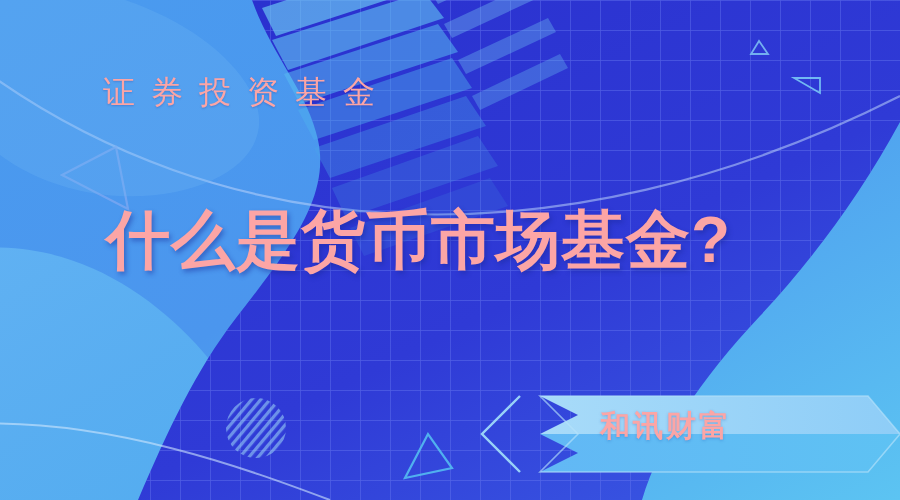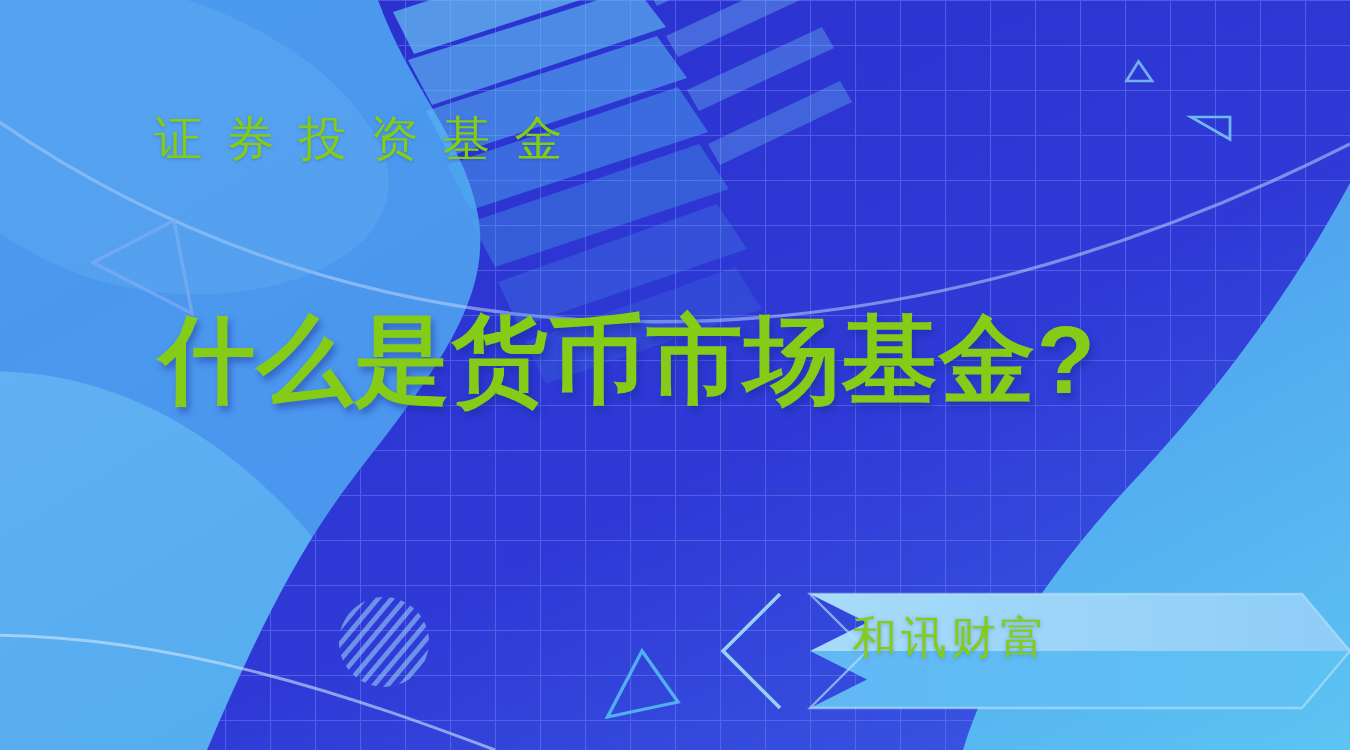--- a/index.html
+++ b/index.html
@@ -23,21 +23,21 @@
     position: absolute;
     left: 0;
     top: 0;
     width: 900px;
     height: 500px;
     display: block;
   }
   .overlay-text {
     position: absolute;
     z-index: 5;
-    color: #84cc16;
+    color: #fca5a5;
     white-space: nowrap;
   }
   #subtitle {
     left: 103px;
     top: 76px;
     font-size: 32px;
     letter-spacing: 16px;
     font-weight: 400;
     line-height: 1;
     text-shadow: 0 1px 2px rgba(20,30,140,0.25);
@@ -45,24 +45,24 @@
   #headline {
     left: 106px;
     top: 208px;
     font-size: 64px;
     font-weight: 700;
     letter-spacing: 1px;
     line-height: 1;
     text-shadow: 2px 3px 5px rgba(25,40,150,0.45);
   }
   #ribbon-label {
-    left: 568px;
+    left: 600px;
     top: 411px;
     font-size: 30px;
-    font-weight: 400;
+    font-weight: 700;
     letter-spacing: 3px;
     line-height: 1;
     text-shadow: 0 1px 3px rgba(30,90,180,0.35);
   }
 </style>
 </head>
 <body>
 
 <div id="banner">
 

